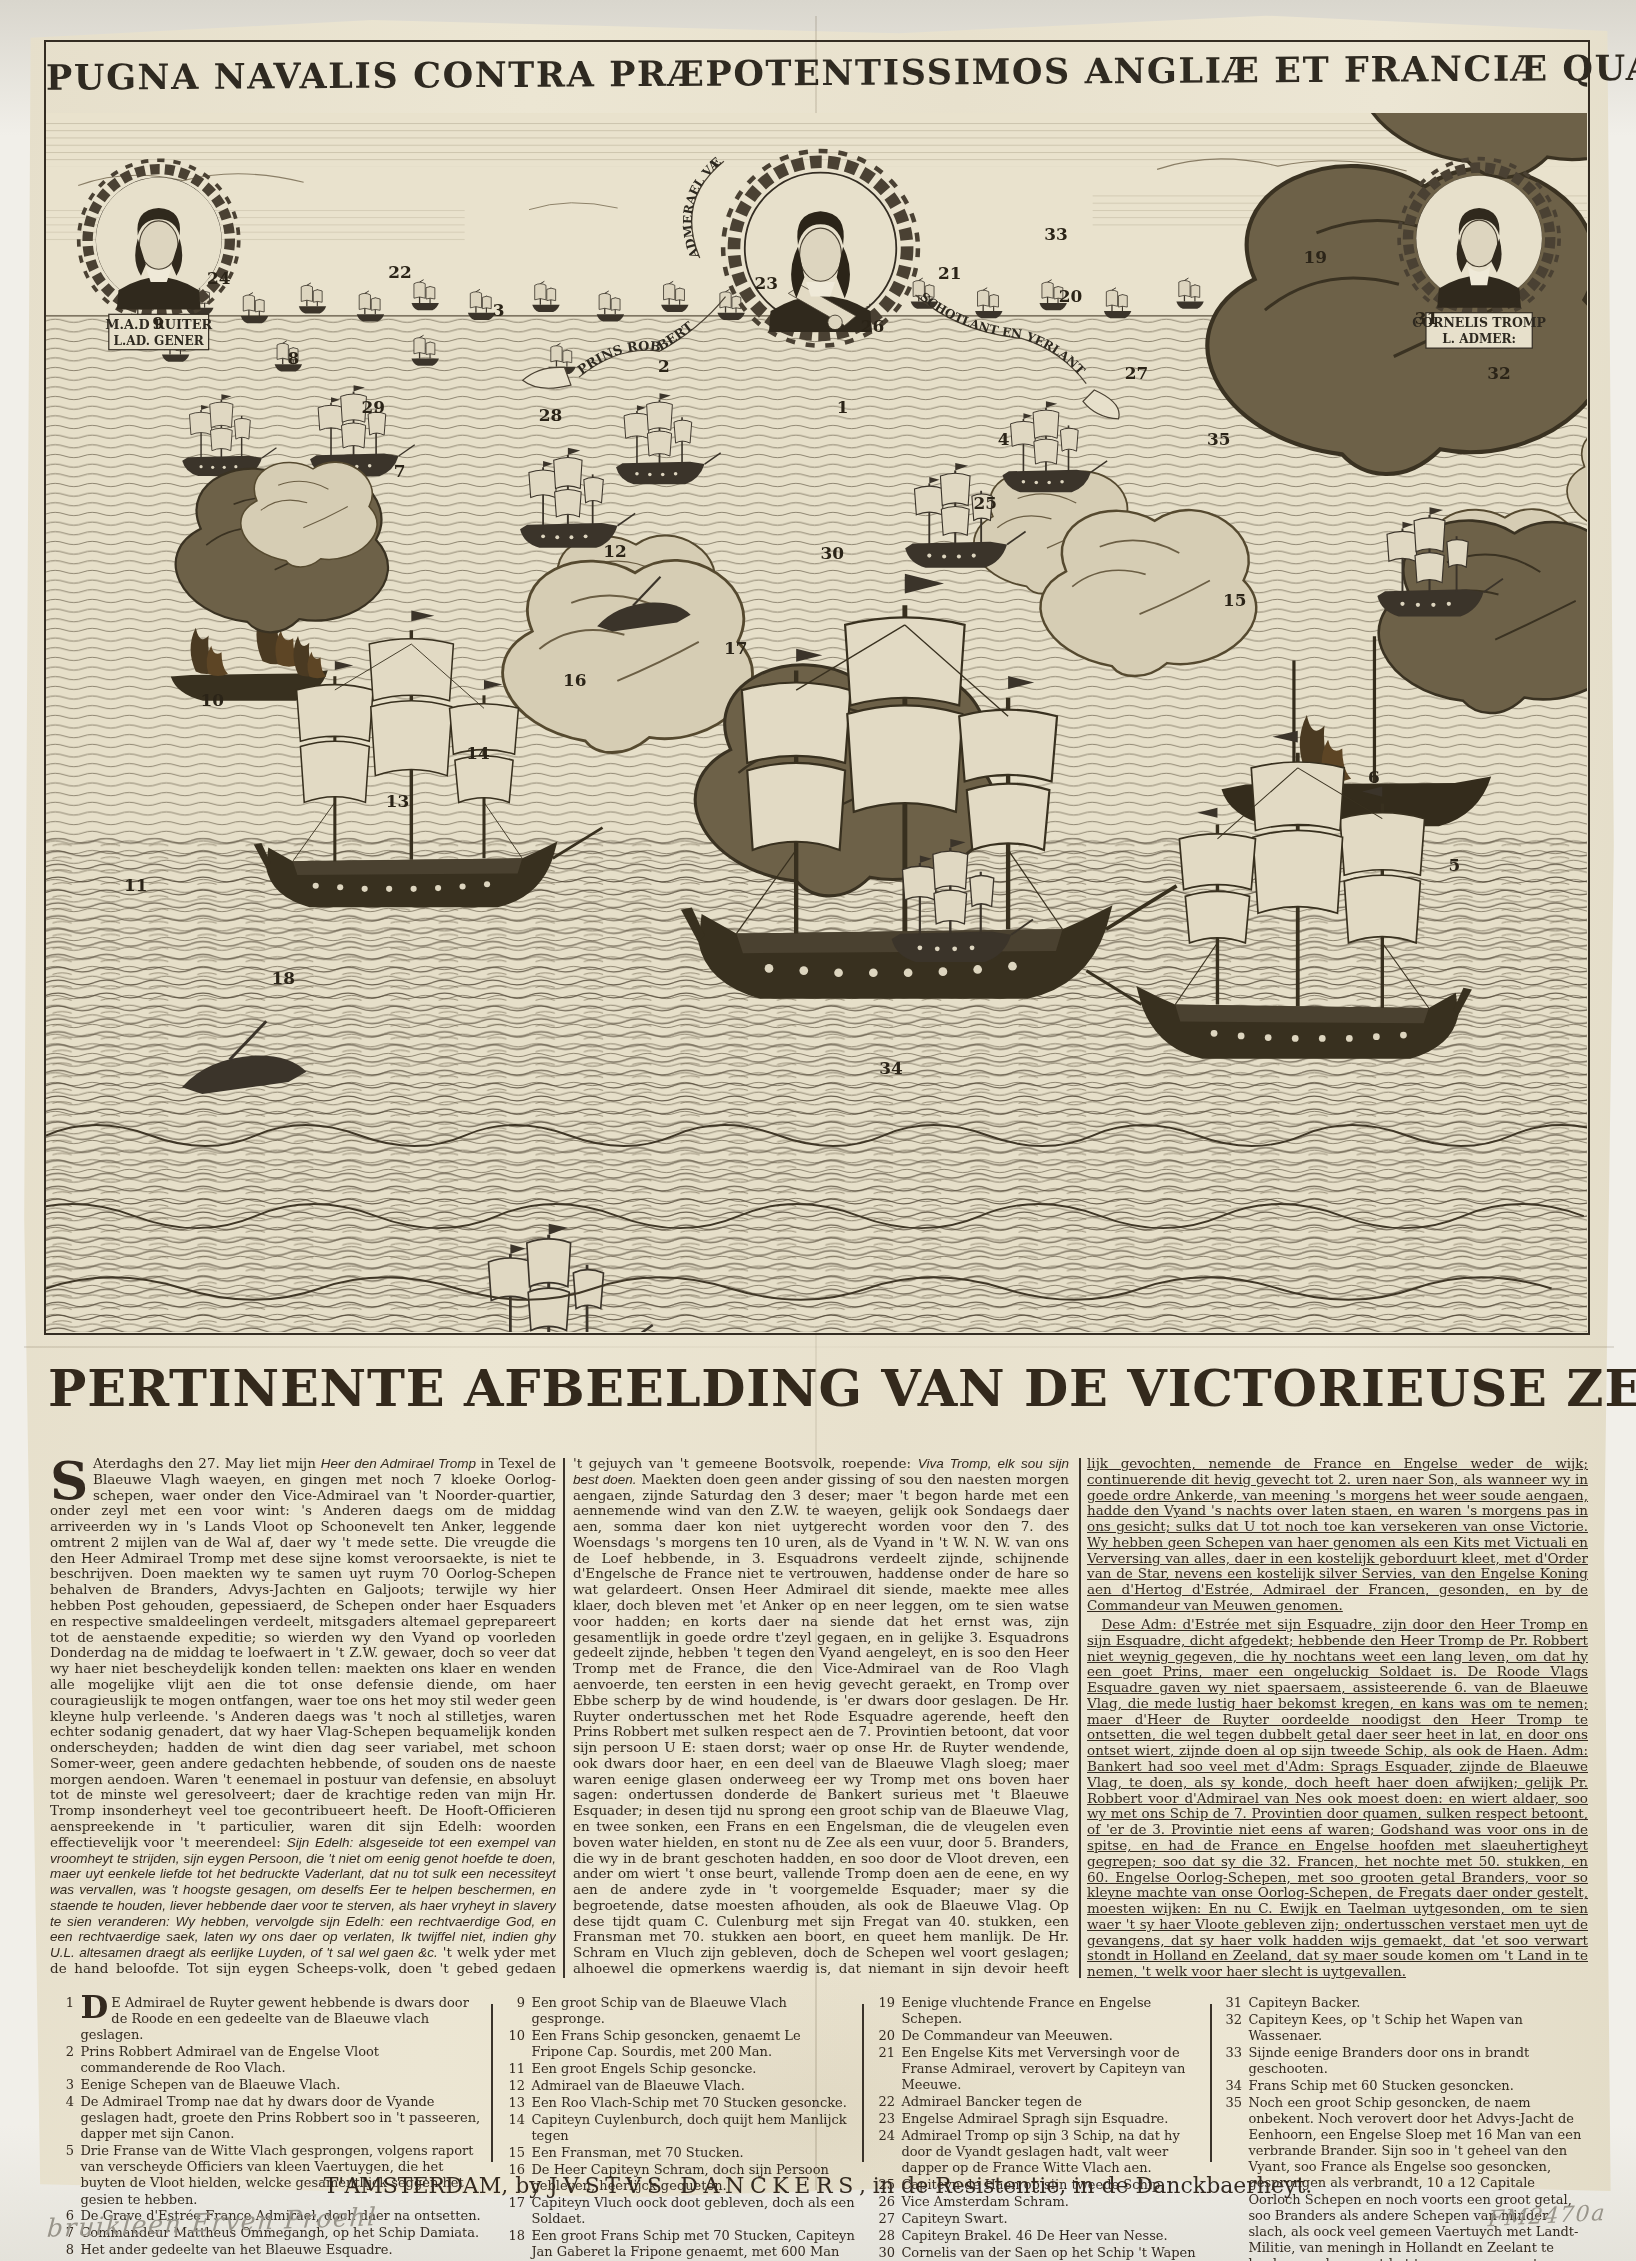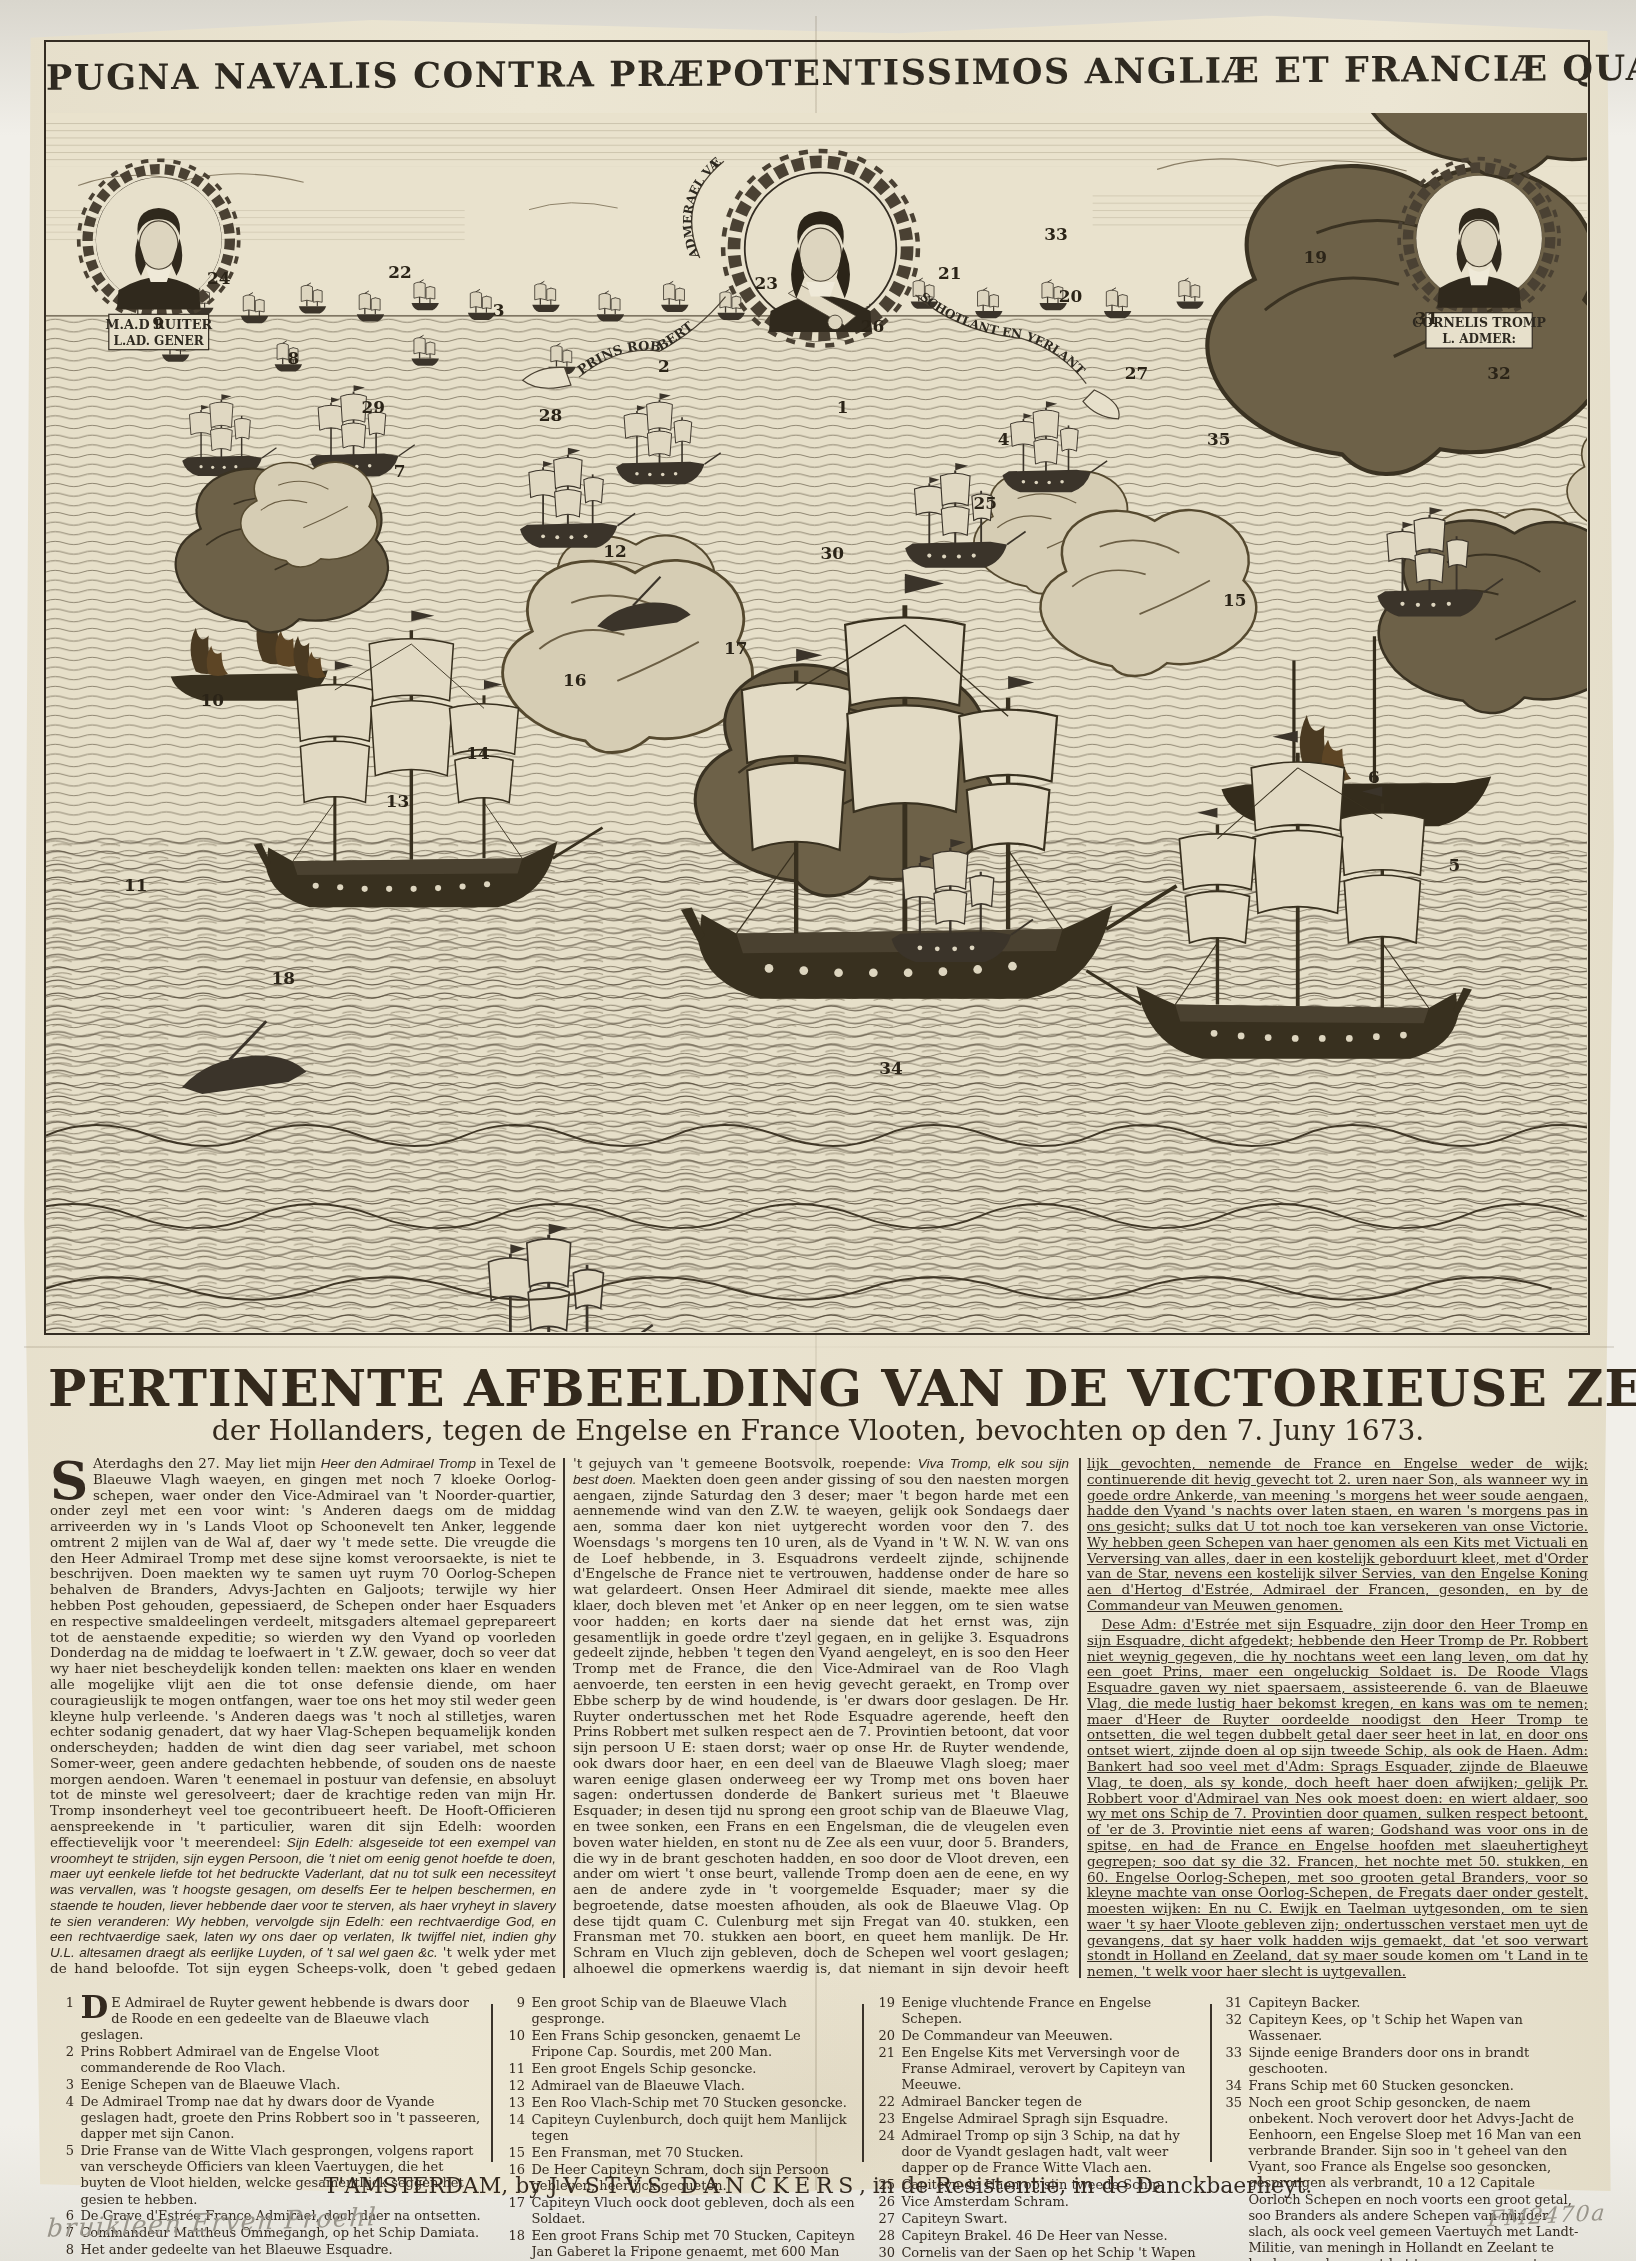--- a/index.html
+++ b/index.html
@@ -385,21 +385,20 @@
           <text x="192" y="736">10</text>
           <text x="97" y="966">11</text>
           <text x="280" y="1082">18</text>
           <text x="1035" y="1193">34</text>
           <text x="962" y="554">30</text>
         </g>
     </svg>
   </div>
 
   <div class="block-title">PERTINENTE AFBEELDING VAN DE VICTORIEUSE ZEESLAG</div>
-  <div class="block-sub">der Hollanders, tegen de Engelse en France Vlooten, bevochten op den 7. Juny 1673.</div>
 
   <div class="bodycol col1" id="col1">
       <p><span class="dropcap">S</span>Aterdaghs den 27. May liet mijn <i>Heer den Admirael Tromp</i> in Texel de Blaeuwe Vlagh waeyen, en gingen met noch 7 kloeke Oorlog-schepen, waer onder den Vice-Admirael van 't Noorder-quartier, onder zeyl met een voor wint: 's Anderen daegs om de middag arriveerden wy in 's Lands Vloot op Schoonevelt ten Anker, leggende omtrent 2 mijlen van de Wal af, daer wy 't mede sette. Die vreugde die den Heer Admirael Tromp met dese sijne komst veroorsaekte, is niet te beschrijven. Doen maekten wy te samen uyt ruym 70 Oorlog-Schepen behalven de Branders, Advys-Jachten en Galjoots; terwijle wy hier hebben Post gehouden, gepessiaerd, de Schepen onder haer Esquaders en respective smaldeelingen verdeelt, mitsgaders altemael geprepareert tot de aenstaende expeditie; so wierden wy den Vyand op voorleden Donderdag na de middag te loefwaert in 't Z.W. gewaer, doch so veer dat wy haer niet bescheydelijk konden tellen: maekten ons klaer en wenden alle mogelijke vlijt aen die tot onse defensie diende, om haer couragieuslijk te mogen ontfangen, waer toe ons het moy stil weder geen kleyne hulp verleende. 's Anderen daegs was 't noch al stilletjes, waren echter sodanig genadert, dat wy haer Vlag-Schepen bequamelijk konden onderscheyden; hadden de wint dien dag seer variabel, met schoon Somer-weer, geen andere gedachten hebbende, of souden ons de naeste morgen aendoen. Waren 't eenemael in postuur van defensie, en absoluyt tot de minste wel geresolveert; daer de krachtige reden van mijn Hr. Tromp insonderheyt veel toe gecontribueert heeft. De Hooft-Officieren aenspreekende in 't particulier, waren dit sijn Edelh: woorden effectievelijk voor 't meerendeel: <i>Sijn Edelh: alsgeseide tot een exempel van vroomheyt te strijden, sijn eygen Persoon, die 't niet om eenig genot hoefde te doen, maer uyt eenkele liefde tot het bedruckte Vaderlant, dat nu tot sulk een necessiteyt was vervallen, was 't hoogste gesagen, om deselfs Eer te helpen beschermen, en staende te houden, liever hebbende daer voor te sterven, als haer vryheyt in slavery te sien veranderen: Wy hebben, vervolgde sijn Edelh: een rechtvaerdige God, en een rechtvaerdige saek, laten wy ons daer op verlaten, Ik twijffel niet, indien ghy U.L. altesamen draegt als eerlijke Luyden, of 't sal wel gaen &amp;c.</i> 't welk yder met de hand beloofde. Tot sijn eygen Scheeps-volk, doen 't gebed gedaen was:  En tot besluyt, wederom,  Daer op soo dreunde het schip van</p>
     </div>
   <div class="bodycol col2" id="col2">
       <p>'t gejuych van 't gemeene Bootsvolk, roepende: <i>Viva Tromp, elk sou sijn best doen.</i> Maekten doen geen ander gissing of sou den naesten morgen aengaen, zijnde Saturdag den 3 deser; maer 't begon harde met een aennemende wind van den Z.W. te waeyen, gelijk ook Sondaegs daer aen, somma daer kon niet uytgerecht worden voor den 7. des Woensdags 's morgens ten 10 uren, als de Vyand in 't W. N. W. van ons de Loef hebbende, in 3. Esquadrons verdeelt zijnde, schijnende d'Engelsche de France niet te vertrouwen, haddense onder de hare so wat gelardeert. Onsen Heer Admirael dit siende, maekte mee alles klaer, doch bleven met 'et Anker op en neer leggen, om te sien watse voor hadden; en korts daer na siende dat het ernst was, zijn gesamentlijk in goede ordre t'zeyl gegaen, en in gelijke 3. Esquadrons gedeelt zijnde, hebben 't tegen den Vyand aengeleyt, en is soo den Heer Tromp met de France, die den Vice-Admirael van de Roo Vlagh aenvoerde, ten eersten in een hevig gevecht geraekt, en Tromp over Ebbe scherp by de wind houdende, is 'er dwars door geslagen. De Hr. Ruyter ondertusschen met het Rode Esquadre agerende, heeft den Prins Robbert met sulken respect aen de 7. Provintien betoont, dat voor sijn persoon U E: staen dorst; waer op onse Hr. de Ruyter wendende, ook dwars door haer, en een deel van de Blaeuwe Vlagh sloeg; maer waren eenige glasen onderweeg eer wy Tromp met ons boven haer sagen: ondertussen donderde de Bankert surieus met 't Blaeuwe Esquader; in desen tijd nu sprong een groot schip van de Blaeuwe Vlag, en twee sonken, een Frans en een Engelsman, die de vleugelen even boven water hielden, en stont nu de Zee als een vuur, door 5. Branders, die wy in de brant geschoten hadden, en soo door de Vloot dreven, een ander om wiert 't onse beurt, vallende Tromp doen aen de eene, en wy aen de andere zyde in 't voorgemelde Esquader; maer sy die begroetende, datse moesten afhouden, als ook de Blaeuwe Vlag. Op dese tijdt quam C. Culenburg met sijn Fregat van 40. stukken, een Fransman met 70. stukken aen boort, en queet hem manlijk. De Hr. Schram en Vluch zijn gebleven, doch de Schepen wel voort geslagen; alhoewel die opmerkens waerdig is, dat niemant in sijn devoir heeft gemanqueert, wijkende 't kleenste Fregat het grootste Schip niet; soo vochten wy Batavieren onder Godes Standaert, als een ziel voor Religie, Vryheyt, Vrouw en Kinderen.  Dit 5. glasen geduurt, en haer van een gespleeten hebbende, ging yder daer weer op in, also de Roode Vlag woey, zijnde yder sijn best, en wiert schricke-</p>
     </div>
   <div class="bodycol col3" id="col3">
       <p>lijk gevochten, nemende de France en Engelse weder de wijk; continuerende dit hevig gevecht tot 2. uren naer Son, als wanneer wy in goede ordre Ankerde, van meening 's morgens het weer soude aengaen, hadde den Vyand 's nachts over laten staen, en waren 's morgens pas in ons gesicht; sulks dat U tot noch toe kan versekeren van onse Victorie.  Wy hebben geen Schepen van haer genomen als een Kits met Victuali en Verversing van alles, daer in een kostelijk geborduurt kleet, met d'Order van de Star, nevens een kostelijk silver Servies, van den Engelse Koning aen d'Hertog d'Estrée, Admirael der Francen, gesonden, en by de Commandeur van Meuwen genomen.</p>
       <p>Dese Adm: d'Estrée met sijn Esquadre, zijn door den Heer Tromp en sijn Esquadre, dicht afgedekt; hebbende den Heer Tromp de Pr. Robbert niet weynig gegeven, die hy nochtans weet een lang leven, om dat hy een goet Prins, maer een ongeluckig Soldaet is. De Roode Vlags Esquadre gaven wy niet spaersaem, assisteerende 6. van de Blaeuwe Vlag, die mede lustig haer bekomst kregen, en kans was om te nemen; maer d'Heer de Ruyter oordeelde noodigst den Heer Tromp te ontsetten, die wel tegen dubbelt getal daer seer heet in lat, en door ons ontset wiert, zijnde doen al op sijn tweede Schip, als ook de Haen. Adm: Bankert had soo veel met d'Adm: Sprags Esquader, zijnde de Blaeuwe Vlag, te doen, als sy konde, doch heeft haer doen afwijken; gelijk Pr. Robbert voor d'Admirael van Nes ook moest doen: en wiert aldaer, soo wy met ons Schip de 7. Provintien door quamen, sulken respect betoont, of 'er de 3. Provintie niet eens af waren; Godshand was voor ons in de spitse, en had de France en Engelse hoofden met slaeuhertigheyt gegrepen; soo dat sy die 32. Francen, het nochte met 50. stukken, en 60. Engelse Oorlog-Schepen, met soo grooten getal Branders, voor so kleyne machte van onse Oorlog-Schepen, de Fregats daer onder gestelt, moesten wijken: En nu C. Ewijk en Taelman uytgesonden, om te sien waer 't sy haer Vloote gebleven zijn; ondertusschen verstaet men uyt de gevangens, dat sy haer volk hadden wijs gemaekt, dat 'et soo verwart stondt in Holland en Zeeland, dat sy maer soude komen om 't Land in te nemen, 't welk voor haer slecht is uytgevallen.</p>

